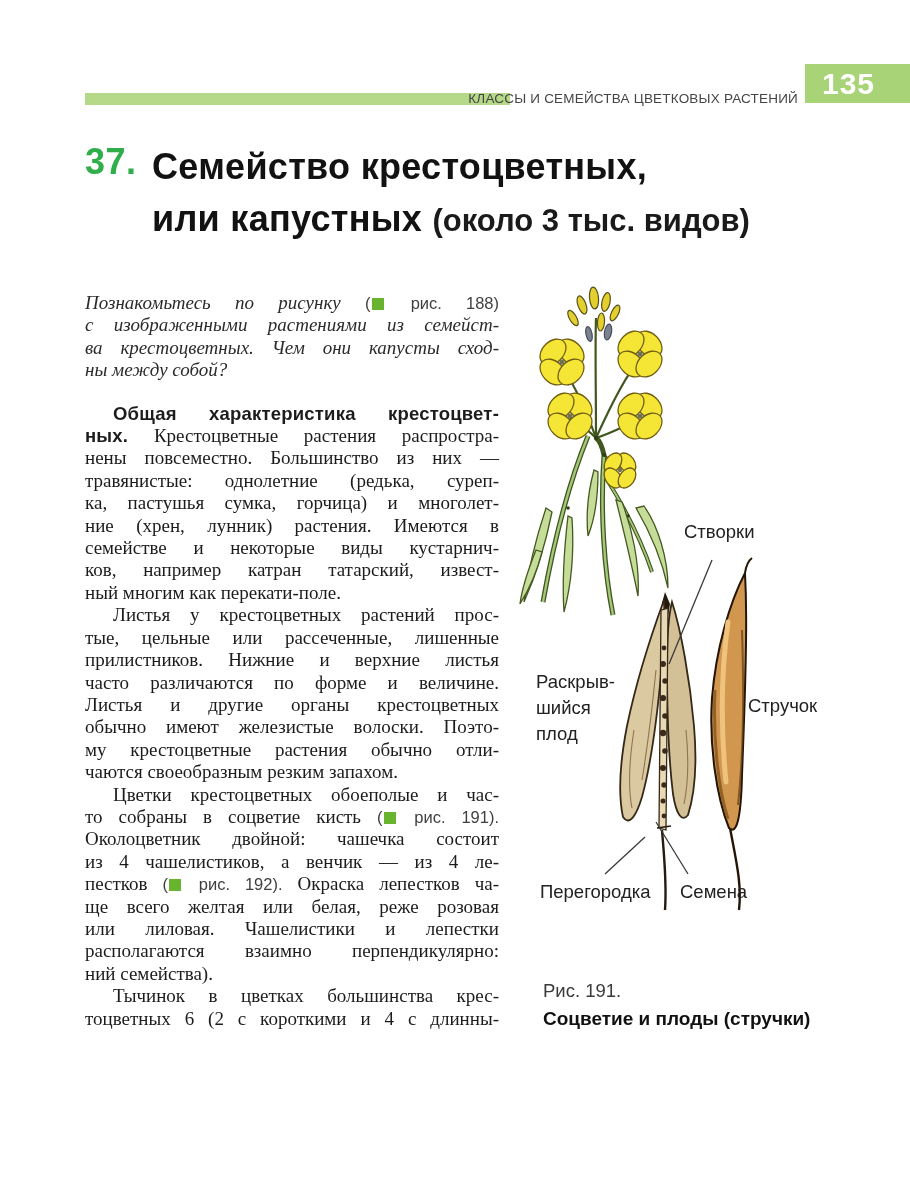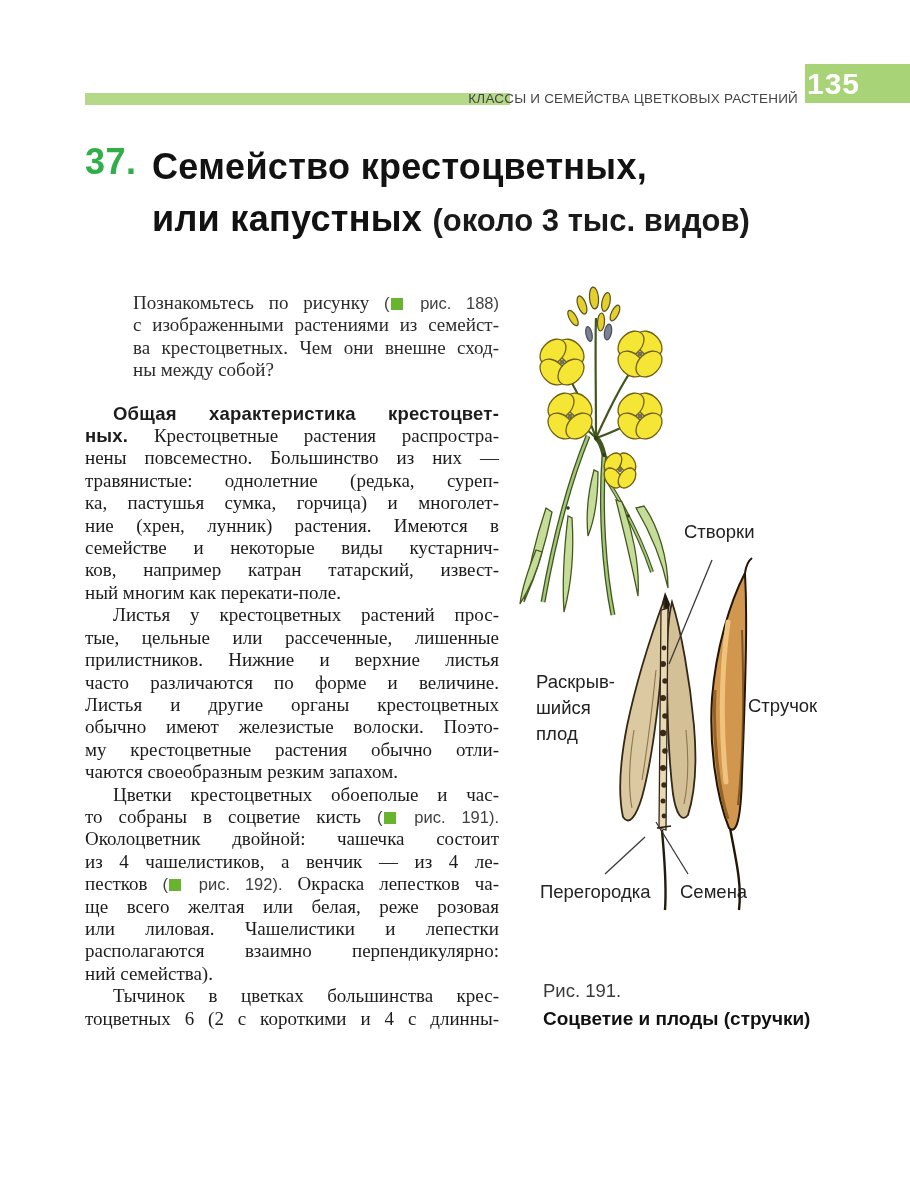--- a/index.html
+++ b/index.html
@@ -11,38 +11,38 @@
   html,body{margin:0;padding:0;background:#ffffff;}
   .page{position:relative;width:910px;height:1182px;background:#ffffff;overflow:hidden;
         font-family:"Liberation Serif",serif;}
 
   
   .green-bar{position:absolute;left:85px;top:93px;width:425px;height:12px;background:var(--band-green);}
   .running-title{position:absolute;top:91px;right:112px;font-family:"Liberation Sans",sans-serif;
         font-size:13.5px;letter-spacing:.2px;color:#454545;white-space:nowrap;}
   .page-num{position:absolute;left:805px;top:64px;width:105px;height:39px;background:var(--pagebox-green);
         color:#fff;font-family:"Liberation Sans",sans-serif;font-weight:bold;font-size:30px;
-        line-height:39px;padding-left:2px;box-sizing:border-box;letter-spacing:1px;}
+        line-height:39px;padding-left:17px;box-sizing:border-box;letter-spacing:1px;}
 
   
   .title{position:absolute;left:85px;top:141px;width:720px;}
   .tnum{position:absolute;left:0;top:0;font-family:"Liberation Sans",sans-serif;font-weight:bold;
         font-size:36px;color:var(--accent-green);letter-spacing:.5px;}
   .ttext{margin-left:67px;font-family:"Liberation Sans",sans-serif;font-weight:bold;
         font-size:36px;color:#121212;line-height:52px;letter-spacing:.3px;}
   .tlight{font-weight:bold;font-size:31px;color:#1a1a1a;letter-spacing:0;}
 
   
   .text-col{position:absolute;left:85px;top:292px;width:414px;}
   .line{font-family:"Liberation Serif",serif;font-size:19px;line-height:22.4px;color:#1c1c1c;}
   .line.j{text-align:justify;text-align-last:justify;text-justify:inter-word;}
   .line.ind{padding-left:28px;box-sizing:border-box;}
   .intro{margin-bottom:21px;}
   .intro .line{color:#2b2b2b;}
-  span.i{margin-left:48px;}
+  span.i{font-style:italic;}
   span.t{font-style:normal;}
   span.b{font-family:"Liberation Sans",sans-serif;font-weight:bold;font-size:18.5px;letter-spacing:.2px;}
   span.fr{font-family:"Liberation Sans",sans-serif;font-size:16.5px;color:#3f3f3f;}
   span.sq{display:inline-block;width:12px;height:12px;background:var(--marker-green);
         margin:0 3px 0 1px;transform:translateY(1px);}
 
   
   .figure{position:absolute;left:516px;top:270px;width:390px;height:700px;}
   .svg-label{font-family:"Liberation Sans",sans-serif;font-size:18.5px;fill:#222;}
   .caption{position:absolute;left:543px;top:980px;width:340px;font-family:"Liberation Sans",sans-serif;}
@@ -65,21 +65,21 @@
     <div class="ttext">
       <div>Семейство крестоцветных,</div>
       <div><span>или капустных</span> <span class="tlight">(около 3 тыс. видов)</span></div>
     </div>
   </div>
 
   <div class="text-col">
     <div id="intro" class="intro">
         <div class="line j"><span class="i">Познакомьтесь по рисунку </span><span class="fr">(</span><span class="sq"></span><span class="fr"> рис. 188)</span></div>
         <div class="line j"><span class="i">с изображенными растениями из семейст-</span></div>
-        <div class="line j"><span class="i">ва крестоцветных. Чем они внешне сход-</span></div>
+        <div class="line j"><span class="i">ва крестоцветных. Чем они капусты сход-</span></div>
         <div class="line"><span class="i">ны между собой?</span></div>
       </div>
     <div id="paras">
         <div class="para">
           <div class="line j ind"><span class="b">Общая характеристика крестоцвет-</span></div>
           <div class="line j"><span class="b">ных.</span><span class="t"> Крестоцветные растения распростра-</span></div>
           <div class="line j"><span class="t">нены повсеместно. Большинство из них —</span></div>
           <div class="line j"><span class="t">травянистые: однолетние (редька, суреп-</span></div>
           <div class="line j"><span class="t">ка, пастушья сумка, горчица) и многолет-</span></div>
           <div class="line j"><span class="t">ние (хрен, лунник) растения. Имеются в</span></div>

